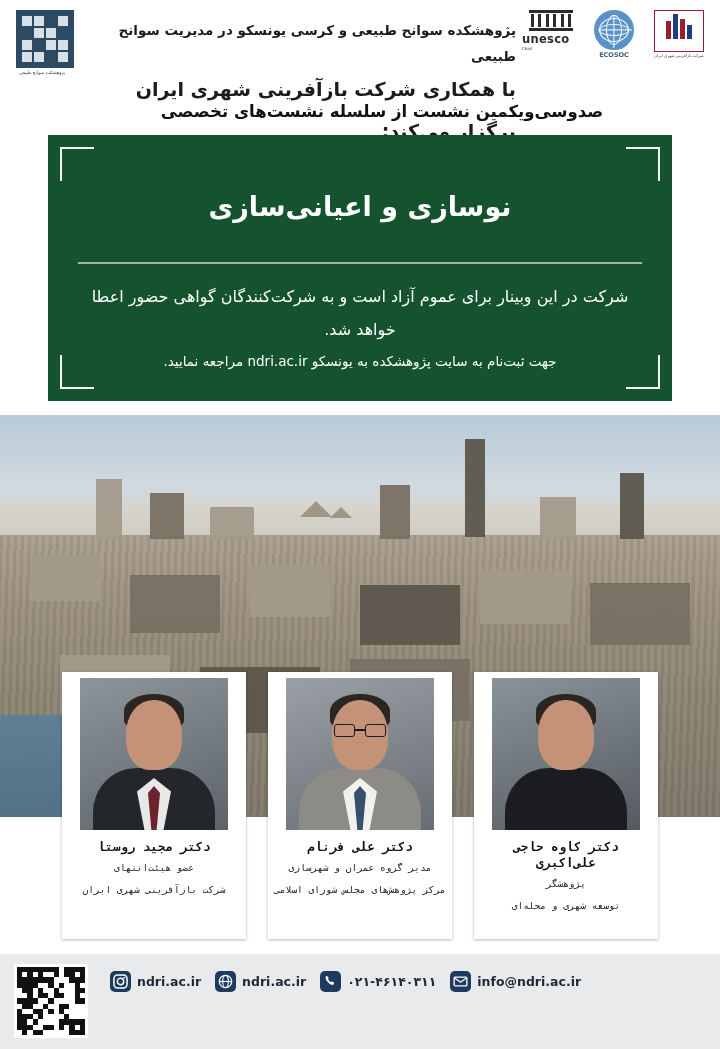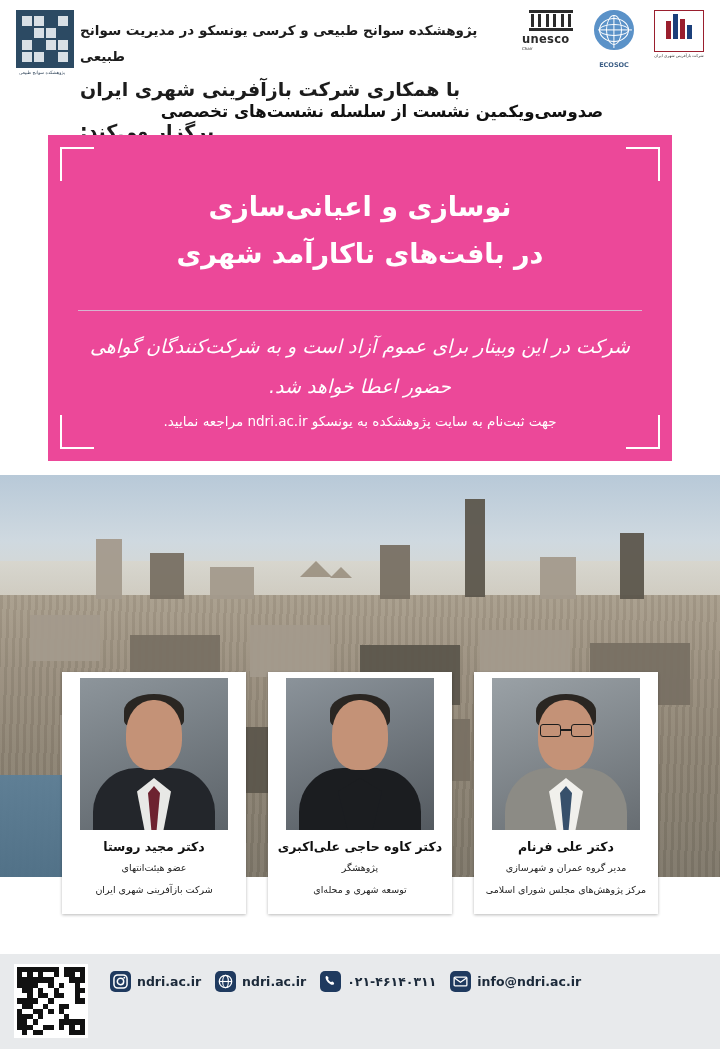--- a/index.html
+++ b/index.html
@@ -37,21 +37,21 @@
   .logo-ndri .grid i { background: #d8dfe5; display:block; }
   .logo-ndri .grid i:nth-child(2),
   .logo-ndri .grid i:nth-child(5),
   .logo-ndri .grid i:nth-child(8),
   .logo-ndri .grid i:nth-child(11),
   .logo-ndri .grid i:nth-child(14) { background: #2c4a63; }
   .logo-caption { font-size: 4.5px; color: #33475c; text-align:center; line-height:1.5; margin-top:2px; }
 
   .header-center {
     flex: 1 1 auto;
-    text-align: left;
+    text-align: right;
     padding: 10px 6px 0 6px;
     direction: rtl;
   }
   .header-line1 {
     font-size: 13.5px; font-weight: bold; color: #1c1c1c; line-height: 1.9;
   }
   .header-line2 {
     font-size: 19px; font-weight: bold; color: #1c1c1c; line-height: 2.2;
   }
   .logo-right-group {
@@ -78,21 +78,21 @@
   .logo-un .globe::before {
     content:""; position:absolute; left:50%; top:3px; width:1.2px; height:34px; background:#fff; transform:translateX(-50%);
   }
   .logo-un .globe::after {
     content:""; position:absolute; top:50%; left:2px; width:36px; height:1.2px; background:#fff; transform:translateY(-50%);
   }
   .logo-un .ring { position:absolute; border:1px solid #fff; border-radius:50%; }
   .logo-un .r1 { inset: 6px 3px; }
   .logo-un .r2 { inset: 12px 3px; }
   .logo-un .r3 { inset: 3px 10px; }
-  .logo-un .lbl { font-size:6.5px; font-weight:bold; color:#3d5f86; margin-top:11px; }
+  .logo-un .lbl { font-size:6.5px; font-weight:bold; color:#3d5f86; margin-top:1px; }
   .logo-iran { width: 62px; text-align:center; }
   .logo-iran .emblem {
     width: 50px; height: 42px; margin:0 auto; border:1px solid #9a1f2e;
     position: relative; background:#fff;
   }
   .logo-iran .emblem .bars { position:absolute; inset:5px 6px 12px 6px; display:flex; gap:2px; justify-content:center; align-items:flex-end;}
   .logo-iran .emblem .bars span { display:block; width:5px; background:#1b3f7a; }
   .logo-iran .emblem .bars span:nth-child(1){height:14px;}
   .logo-iran .emblem .bars span:nth-child(2){height:20px;background:#9a1f2e;}
   .logo-iran .emblem .bars span:nth-child(3){height:25px;}
@@ -104,21 +104,21 @@
     text-align: center;
     font-size: 16.5px; font-weight: bold; color:#111;
     padding: 10px 20px 14px 20px;
     direction: rtl;
     margin-left: 44px;
   }
 
   
   .panel-wrap { padding: 0 48px; }
   .panel {
-    background: #ec4899;
+    background: #14532d;
     position: relative;
     padding: 34px 30px 26px 30px;
     color: #fff;
     direction: rtl;
   }
   .corner { position: absolute; width: 34px; height: 34px; border-color: #fff; }
   .c-tl { top: 12px; left: 12px; border-top: 2.5px solid #fff; border-left: 2.5px solid #fff; }
   .c-tr { top: 12px; right: 12px; border-top: 2.5px solid #fff; border-right: 2.5px solid #fff; }
   .c-bl { bottom: 12px; left: 12px; border-bottom: 2.5px solid #fff; border-left: 2.5px solid #fff; }
   .c-br { bottom: 12px; right: 12px; border-bottom: 2.5px solid #fff; border-right: 2.5px solid #fff; }
@@ -127,21 +127,21 @@
     text-align: center;
     font-size: 27px; font-weight: bold; line-height: 1.75;
     padding: 14px 10px 6px 10px;
   }
   .panel-title .l2 { display:block; }
   .panel-divider {
     width: 100%; height: 1.5px; background: #cfd8e2; margin: 26px 0 16px 0; opacity:.75;
   }
   .panel-info { text-align: center; line-height: 2.1; }
   .panel-info .row { font-size: 15px; }
-  .panel-info .row.small { font-size: 19px; font-style: italic; }
+  .panel-info .row.small { font-size: 16px; }
   .panel-info .row.site { font-size: 13.5px; }
   .panel-info .url { font-family: "DejaVu Sans", sans-serif; direction: ltr; unicode-bidi: embed; }
 
   
   .city {
     position: relative;
     height: 402px;
     margin-top: 14px;
     overflow: hidden;
     background: linear-gradient(#9fb6c8 0%, #b9c9d6 18%, #c6b9a8 30%, #b6a housing 31%);
@@ -175,23 +175,24 @@
   .speakers {
     position: absolute;
     left: 0; right: 0; top: 672px;
     display: flex; flex-direction: row-reverse;
     justify-content: center; gap: 22px;
     direction: rtl;
   }
   .speaker {
     width: 184px;
     background: #ffffff;
-    padding: 6px 6px 16px 6px;
+    padding: 6px 6px 24px 6px;
     box-shadow: 0 1px 3px rgba(0,0,0,.28);
     text-align: center;
+    font-family: Liberation Mono, monospace;
   }
   .portrait {
     width: 148px; height: 152px; margin: 0 auto;
     position: relative; overflow: hidden;
     background: linear-gradient(#6e757c, #4d5358);
   }
   .portrait .bg-a { position:absolute; inset:0; background: linear-gradient(160deg,#8d959b,#5c6369); }
   .portrait .head {
     position:absolute; left:50%; transform:translateX(-50%);
     width: 56px; height: 70px; top: 22px;
@@ -344,21 +345,20 @@
 
   <div class="panel-wrap">
     <div class="panel">
       <span class="corner c-tl"></span>
       <span class="corner c-tr"></span>
       <span class="corner c-bl"></span>
       <span class="corner c-br"></span>
 
       <div class="panel-title">
         <span class="l1">نوسازی و اعیانی‌سازی</span>
-        <span class="l2">در بافت‌های ناکارآمد شهری</span>
       </div>
 
       <div class="panel-divider"></div>
 
       <div class="panel-info">
         <div class="row small">شرکت در این وبینار برای عموم آزاد است و به شرکت‌کنندگان گواهی حضور اعطا خواهد شد.</div>
         <div class="row site">
           <span>جهت ثبت‌نام به سایت پژوهشکده به یونسکو</span>
           <span class="url">ndri.ac.ir</span>
           <span>مراجعه نمایید.</span>
@@ -406,49 +406,49 @@
         <span class="hair"></span>
         <span class="head"></span>
       </div>
       <div class="sp-name">دکتر مجید روستا</div>
       <div class="sp-role">عضو هیئت‌انتهای</div>
       <div class="sp-role">شرکت بازآفرینی شهری ایران</div>
     </div>
 
     <div class="speaker">
       <div class="portrait">
-        <span class="bg-a" style="background:linear-gradient(160deg,#8b939a,#545a60)"></span>
-        <span class="body" style="background:#1b1d20"></span>
-        <span class="shirt" style="background:#1b1d20; width:44px;"></span>
-        <span class="hair"></span>
-        <span class="head"></span>
-      </div>
-      <div class="sp-name">دکتر کاوه حاجی علی‌اکبری</div>
-      <div class="sp-role">پژوهشگر</div>
-      <div class="sp-role">توسعه شهری و محله‌ای</div>
-    </div>
-
-    <div class="speaker">
-      <div class="portrait">
         <span class="bg-a" style="background:linear-gradient(160deg,#9aa1a6,#676d72)"></span>
         <span class="body" style="background:#8c8b85"></span>
         <span class="shirt" style="background:#f1f0ec"></span>
         <span class="tie" style="background:#37506b"></span>
         <span class="hair"></span>
         <span class="head"></span>
         <span class="glasses">
             <i class="lf"></i>
             <b></b>
             <i class="rt"></i>
           </span>
       </div>
       <div class="sp-name">دکتر علی فرنام</div>
       <div class="sp-role">مدیر گروه عمران و شهرسازی</div>
       <div class="sp-role">مرکز پژوهش‌های مجلس شورای اسلامی</div>
     </div>
+
+    <div class="speaker">
+      <div class="portrait">
+        <span class="bg-a" style="background:linear-gradient(160deg,#8b939a,#545a60)"></span>
+        <span class="body" style="background:#1b1d20"></span>
+        <span class="shirt" style="background:#1b1d20; width:44px;"></span>
+        <span class="hair"></span>
+        <span class="head"></span>
+      </div>
+      <div class="sp-name">دکتر کاوه حاجی علی‌اکبری</div>
+      <div class="sp-role">پژوهشگر</div>
+      <div class="sp-role">توسعه شهری و محله‌ای</div>
+    </div>
   </div>
 
   <div class="footer">
 
     <div class="qr">
       <div class="cells" id="qr-cells">
           <i class="on"></i>
           <i class="on"></i>
           <i class="on"></i>
           <i class="on"></i>

